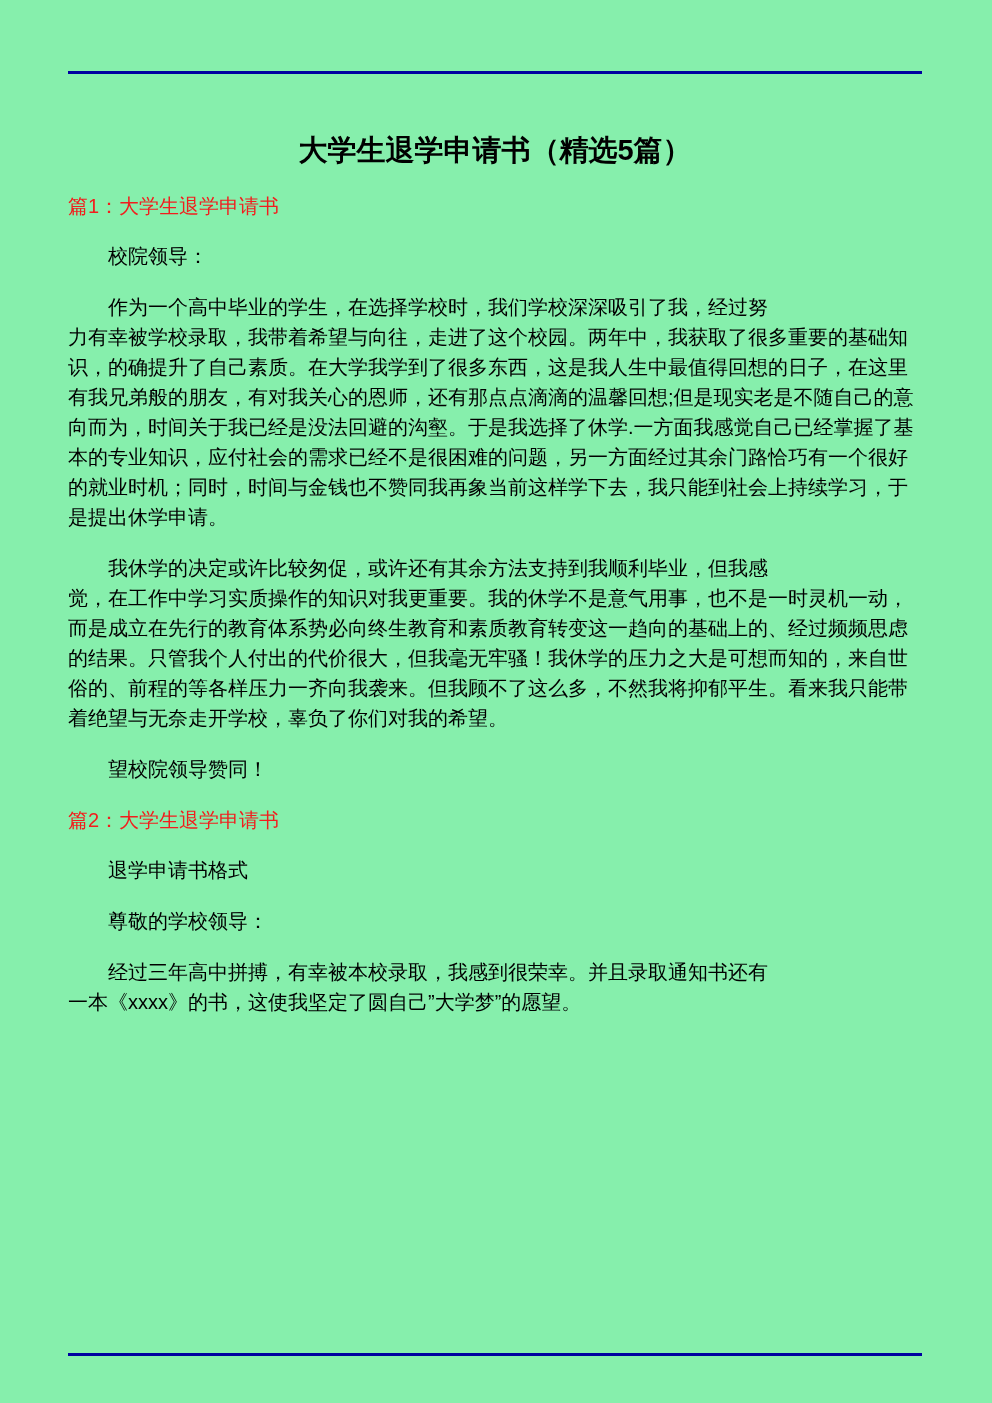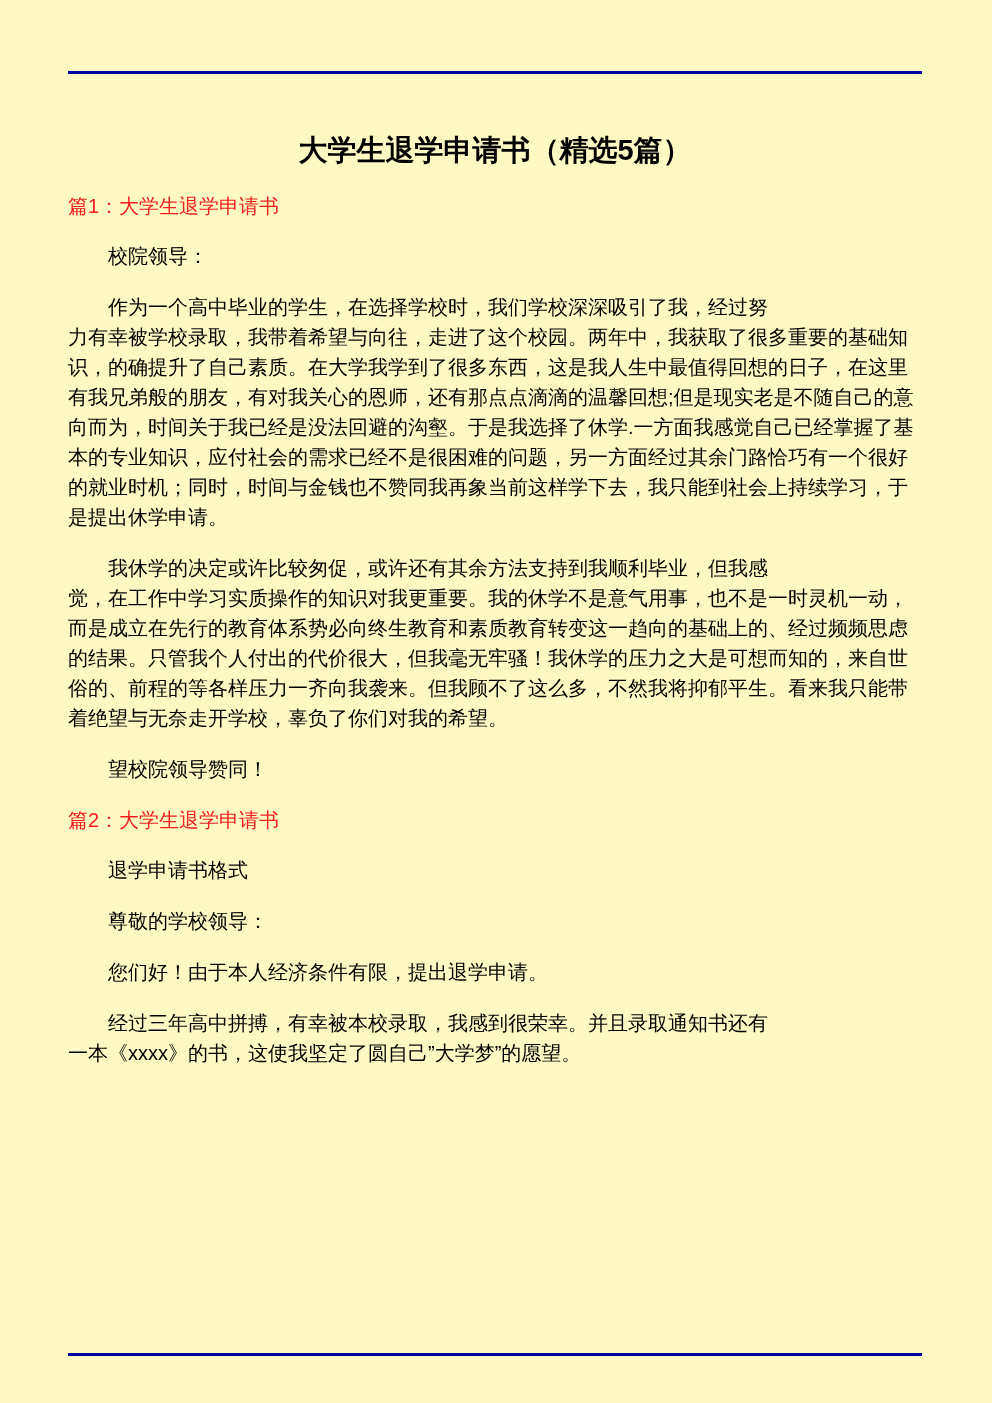--- a/index.html
+++ b/index.html
@@ -1,21 +1,21 @@
 <!DOCTYPE html>
 <html lang="zh"><head>
 <meta charset="utf-8">
 <style>
   html, body { margin: 0; padding: 0; background: #ffffff; }
   .page {
     position: relative;
     width: 992px;
     height: 1403px;
     margin: 0 auto;
-    background: #fef9c3;
+    background: #86efac;
     overflow: hidden;
     font-family: "Liberation Sans", sans-serif;
     color: #000000;
   }
   .rule {
     position: absolute;
     left: 68px;
     width: 854px;
     height: 3px;
     background: #0000A0;
@@ -77,21 +77,20 @@
     <p class="body-par">作为一个高中毕业的学生，在选择学校时，我们学校深深吸引了我，经过努
 力有幸被学校录取，我带着希望与向往，走进了这个校园。两年中，我获取了很多重要的基础知识，的确提升了自己素质。在大学我学到了很多东西，这是我人生中最值得回想的日子，在这里有我兄弟般的朋友，有对我关心的恩师，还有那点点滴滴的温馨回想;但是现实老是不随自己的意向而为，时间关于我已经是没法回避的沟壑。于是我选择了休学.一方面我感觉自己已经掌握了基本的专业知识，应付社会的需求已经不是很困难的问题，另一方面经过其余门路恰巧有一个很好的就业时机；同时，时间与金钱也不赞同我再象当前这样学下去，我只能到社会上持续学习，于是提出休学申请。</p>
     <p class="body-par">我休学的决定或许比较匆促，或许还有其余方法支持到我顺利毕业，但我感
 觉，在工作中学习实质操作的知识对我更重要。我的休学不是意气用事，也不是一时灵机一动，而是成立在先行的教育体系势必向终生教育和素质教育转变这一趋向的基础上的、经过频频思虑的结果。只管我个人付出的代价很大，但我毫无牢骚！我休学的压力之大是可想而知的，来自世俗的、前程的等各样压力一齐向我袭来。但我顾不了这么多，不然我将抑郁平生。看来我只能带着绝望与无奈走开学校，辜负了你们对我的希望。</p>
     <p class="body-par">望校院领导赞同！</p>
 
     <h2 class="section-heading">篇2：大学生退学申请书</h2>
 
     <p class="body-par">退学申请书格式</p>
     <p class="body-par">尊敬的学校领导：</p>
-    <p class="body-par">您们好！由于本人经济条件有限，提出退学申请。</p>
     <p class="body-par">经过三年高中拼搏，有幸被本校录取，我感到很荣幸。并且录取通知书还有
 一本《xxxx》的书，这使我坚定了圆自己”大学梦”的愿望。</p>
 
   </div>
 
   <div class="rule rule-bottom"></div>
 
   <div class="page-num">1 / 6</div>
 
 </div>

